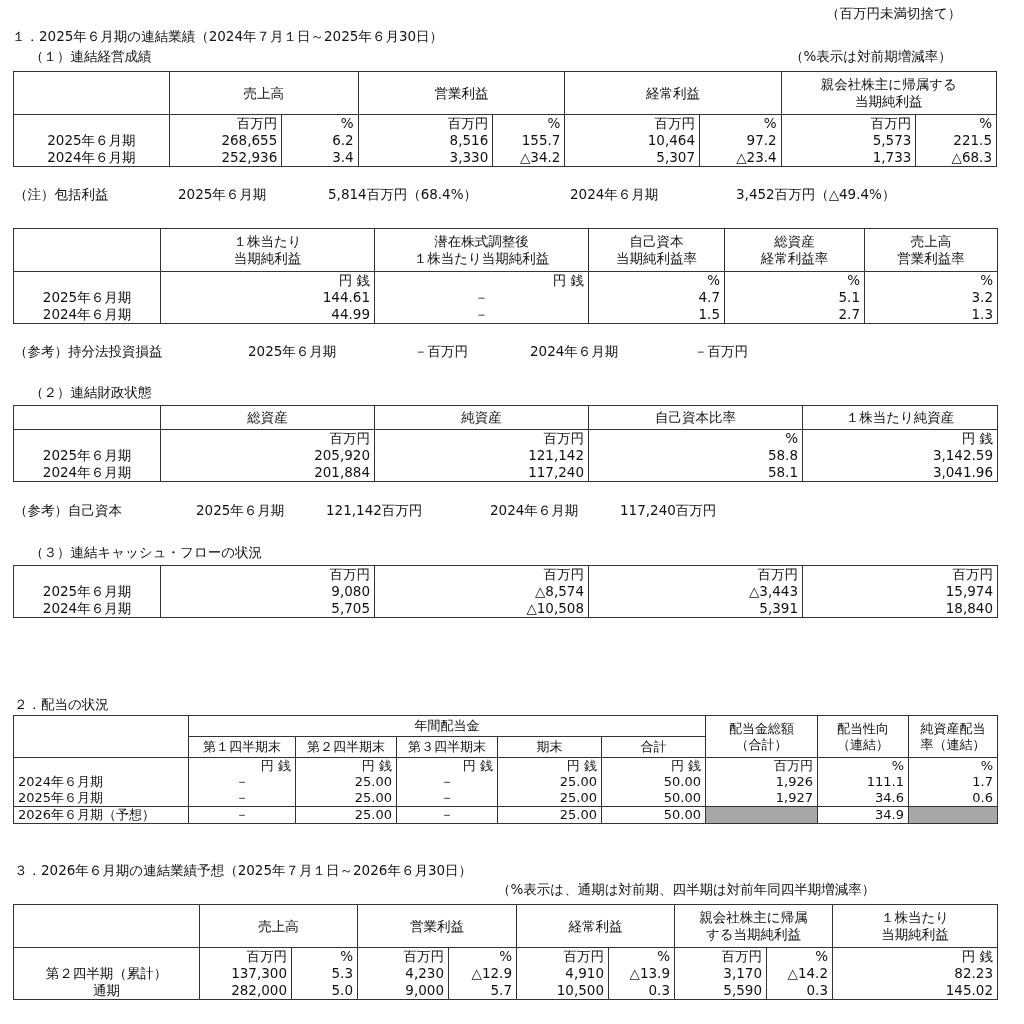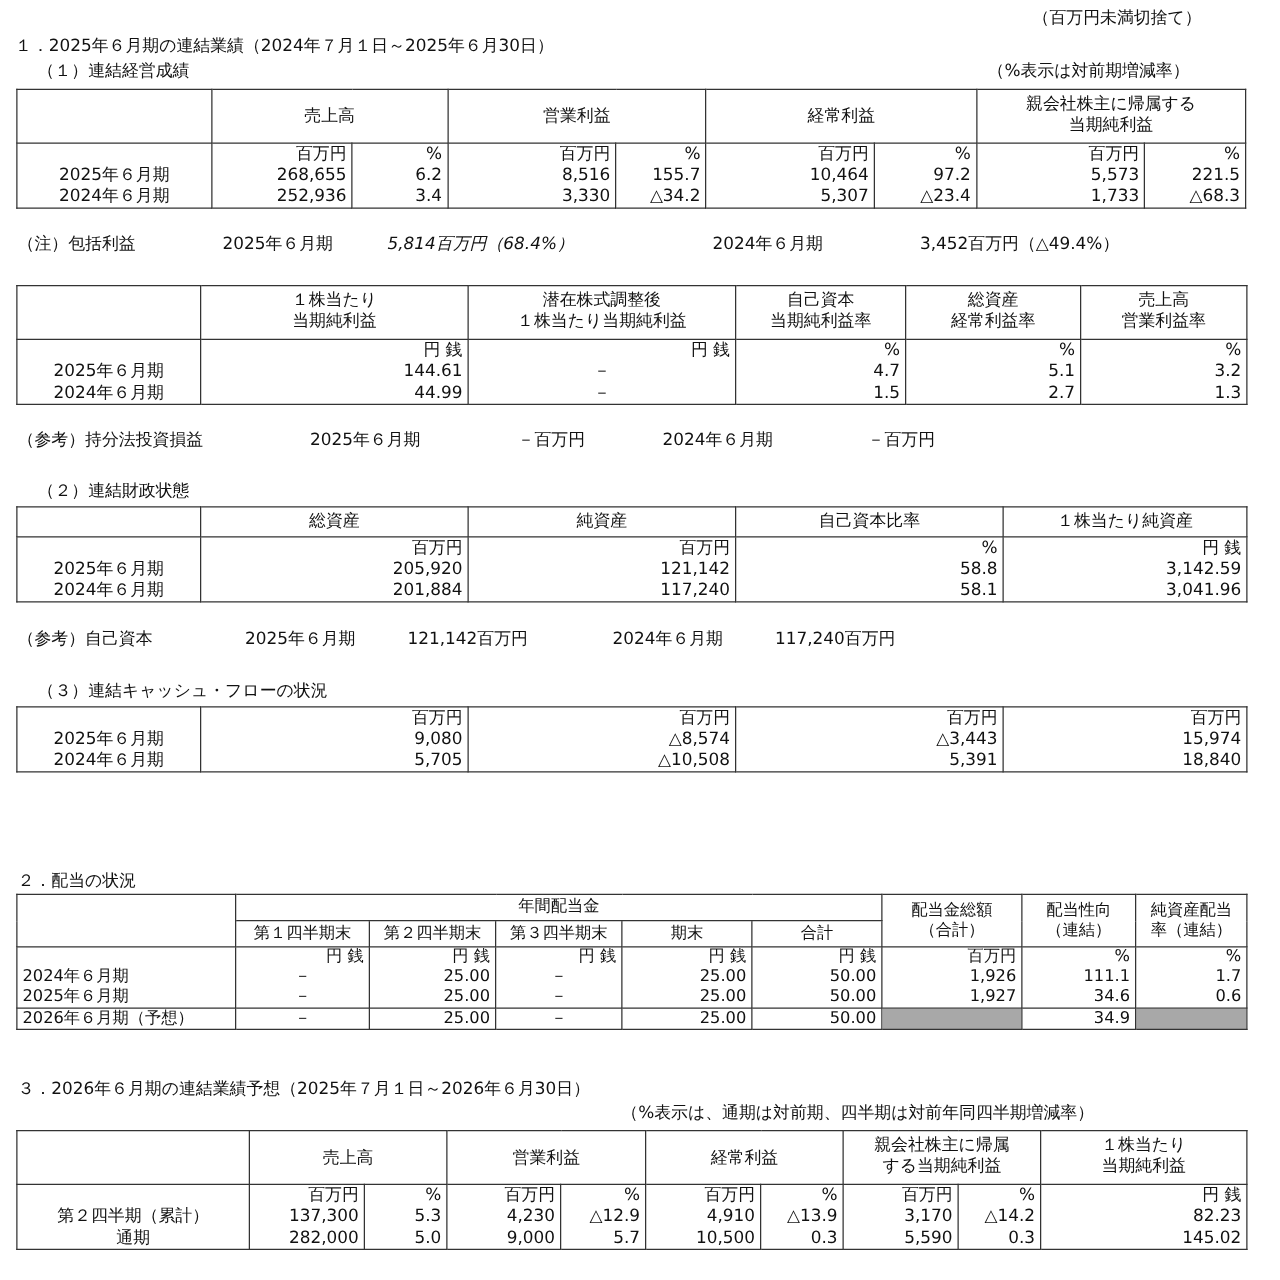--- a/index.html
+++ b/index.html
@@ -8,21 +8,21 @@
     font-family:"DejaVu Sans", "Liberation Sans", sans-serif;
     color:#111; font-size:13.5px;
   }
   .abs { position:absolute; white-space:nowrap; }
   table { position:absolute; border-collapse:collapse; table-layout:fixed; }
   td { border:1.5px solid #333; padding:0 4px; vertical-align:top; line-height:17px; font-size:13.5px; white-space:nowrap; overflow:hidden; }
   .c { text-align:center; }
   .r { text-align:right; }
   .l { text-align:left; }
   .hdr td { vertical-align:middle; text-align:center; }
-  .multi span { display:block;font-family:Liberation Mono, monospace; }
+  .multi span { display:block; }
   .gray { background:#a8a8a8; }
   .small td { font-size:13px; line-height:16px; }
   .note { font-size:13.5px; }
 </style>
 </head>
 <body>
 
 <div class="abs" style="left:826px; top:5px;">（百万円未満切捨て）</div>
 
 <div class="abs" style="left:12px; top:28px;">１．2025年６月期の連結業績（2024年７月１日～2025年６月30日）</div>
@@ -96,21 +96,21 @@
           <div>%</div>
           <div>221.5</div>
           <div>△68.3</div>
         </td>
   </tr>
 </tbody>
   </table>
 
 <div class="abs note" style="left:14px; top:186px;text-align:right;">（注）包括利益</div>
 <div class="abs note" style="left:178px; top:186px;">2025年６月期</div>
-<div class="abs note" style="left:310px; top:186px;font-style:italic;">5,814百万円（68.4%）</div>
+<div class="abs note" style="left:328px; top:186px;">5,814百万円（68.4%）</div>
 <div class="abs note" style="left:570px; top:186px;">2024年６月期</div>
 <div class="abs note" style="left:736px; top:186px;">3,452百万円（△49.4%）</div>
 
 <table style="left:13px; top:228px; width:984px;">
   <colgroup>
     <col style="width:147px">
       <col style="width:214px">
       <col style="width:214px">
     <col style="width:136px">
       <col style="width:140px">

